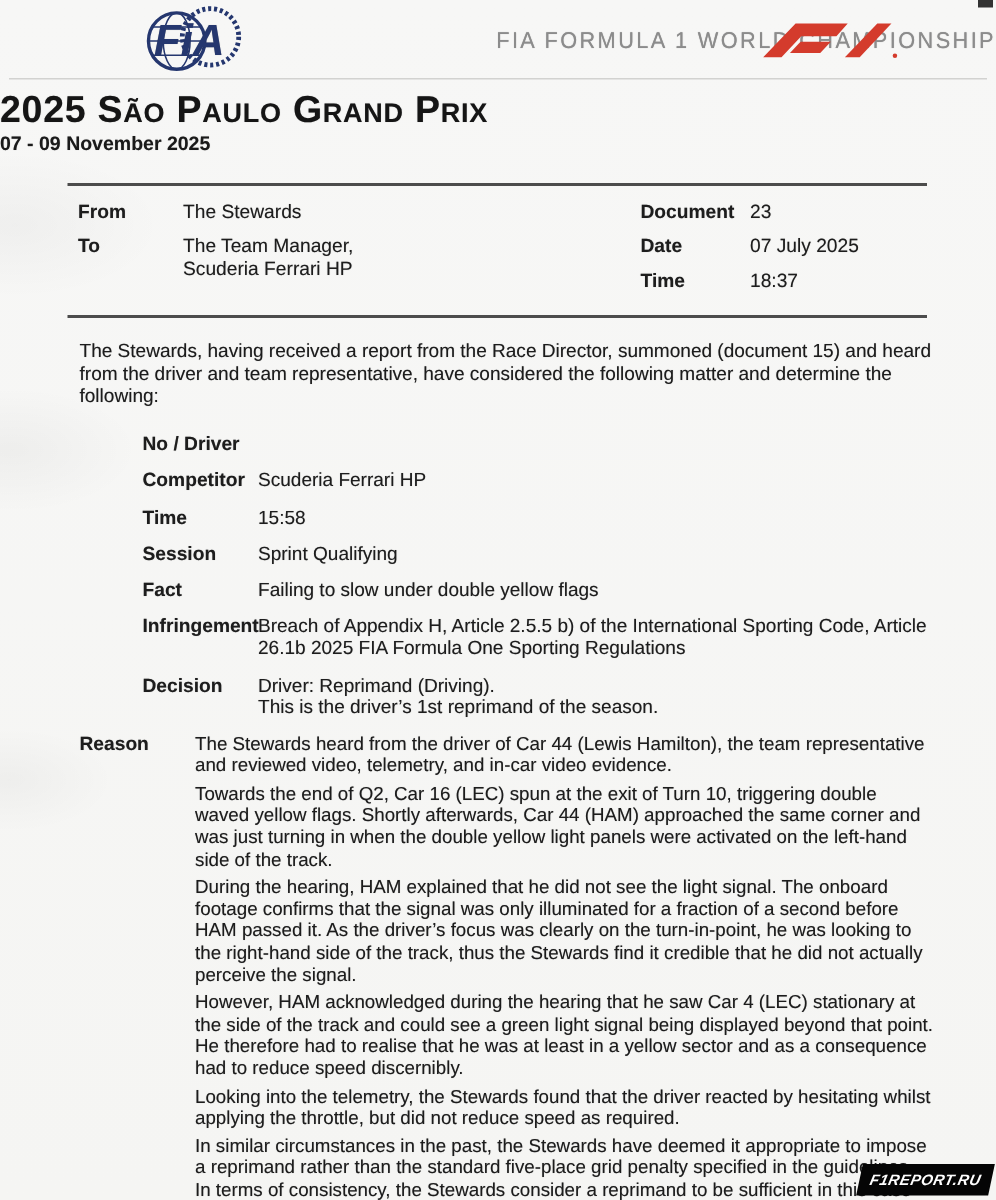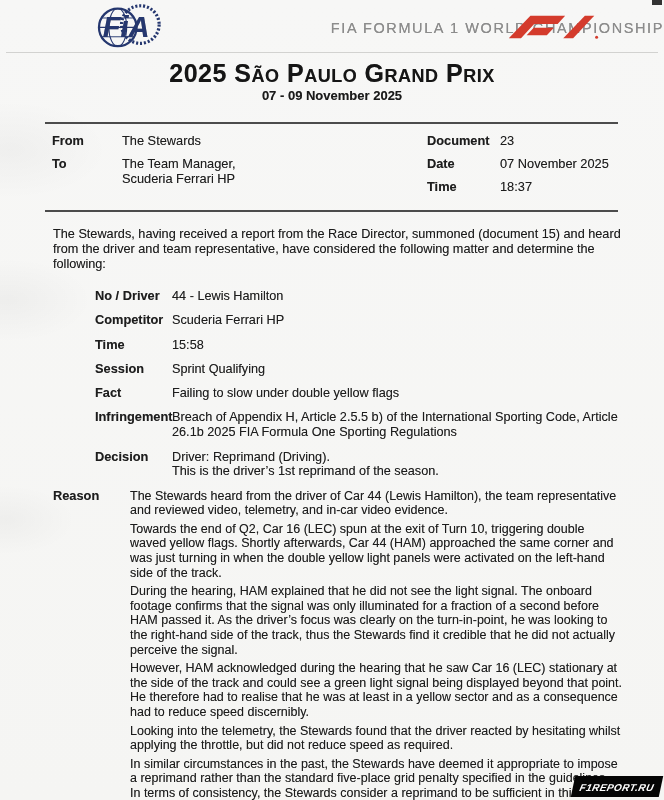--- a/index.html
+++ b/index.html
@@ -24,21 +24,21 @@
   .fia-logo{position:absolute;left:95px;top:2px;}
   .champ{
     position:absolute;left:0;right:0;top:20px;text-align:right;
     color:#8c8c8c;font-size:14.5px;letter-spacing:1.6px;font-weight:400;
     transform:scaleY(1.05);
   }
   .f1-logo{position:absolute;left:505px;top:10px;}
   .header-rule{height:1px;background:#d2d2d0;margin:0 6px;}
 
   
-  .title-block{text-align:center;margin-top:7px;}
+  .title-block{margin-top:7px;}
   .event-title{
     font-variant:small-caps;font-weight:bold;font-size:25px;
     letter-spacing:0.5px;color:#151515;line-height:27px;
   }
   .event-dates{font-weight:bold;font-size:13px;color:#1a1a1a;margin-top:1px;}
 
   
   .meta-table{
     margin:19px 46px 0 45px;
     border-top:2px solid #4c4c4c;border-bottom:2px solid #4c4c4c;
@@ -111,32 +111,31 @@
       <div class="mlbl">From</div>
       <div class="mval">The Stewards</div>
       <div class="mlbl">To</div>
       <div class="mval">The Team Manager,
 Scuderia Ferrari HP</div>
     </div>
     <div class="meta-right">
       <div class="mlbl">Document</div>
       <div class="mval">23</div>
       <div class="mlbl">Date</div>
-      <div class="mval">07 November 2025</div>
+      <div class="mval">07 July 2025</div>
       <div class="mlbl">Time</div>
       <div class="mval">18:37</div>
     </div>
   </div>
 
   <div class="intro">The Stewards, having received a report from the Race Director, summoned (document 15) and heard from the driver and team representative, have considered the following matter and determine the following:</div>
 
   <div class="fields">
     <div class="frow">
       <div class="lbl">No / Driver</div>
-      <div class="val">44 - Lewis Hamilton</div>
     </div>
     <div class="frow">
       <div class="lbl">Competitor</div>
       <div class="val">Scuderia Ferrari HP</div>
     </div>
     <div class="frow">
       <div class="lbl">Time</div>
       <div class="val">15:58</div>
     </div>
     <div class="frow">
@@ -157,21 +156,21 @@
 This is the driver’s 1st reprimand of the season.</div>
     </div>
   </div>
 
   <div class="reason-row">
     <div class="lbl">Reason</div>
     <div class="reason-paras">
       <p>The Stewards heard from the driver of Car 44 (Lewis Hamilton), the team representative and reviewed video, telemetry, and in-car video evidence.</p>
       <p>Towards the end of Q2, Car 16 (LEC) spun at the exit of Turn 10, triggering double waved yellow flags. Shortly afterwards, Car 44 (HAM) approached the same corner and was just turning in when the double yellow light panels were activated on the left-hand side of the track.</p>
       <p>During the hearing, HAM explained that he did not see the light signal. The onboard footage confirms that the signal was only illuminated for a fraction of a second before HAM passed it. As the driver’s focus was clearly on the turn-in-point, he was looking to the right-hand side of the track, thus the Stewards find it credible that he did not actually perceive the signal.</p>
-      <p>However, HAM acknowledged during the hearing that he saw Car 16 (LEC) stationary at the side of the track and could see a green light signal being displayed beyond that point. He therefore had to realise that he was at least in a yellow sector and as a consequence had to reduce speed discernibly.</p>
+      <p>However, HAM acknowledged during the hearing that he saw Car 4 (LEC) stationary at the side of the track and could see a green light signal being displayed beyond that point. He therefore had to realise that he was at least in a yellow sector and as a consequence had to reduce speed discernibly.</p>
       <p>Looking into the telemetry, the Stewards found that the driver reacted by hesitating whilst applying the throttle, but did not reduce speed as required.</p>
       <p>In similar circumstances in the past, the Stewards have deemed it appropriate to impose a reprimand rather than the standard five-place grid penalty specified in the guidelines. In terms of consistency, the Stewards consider a reprimand to be sufficient in this case as well.</p>
     </div>
   </div>
 
   <div class="corner-artifact"></div>
 
   <div class="watermark">
     <span>F1REPORT.RU</span>
   </div>

